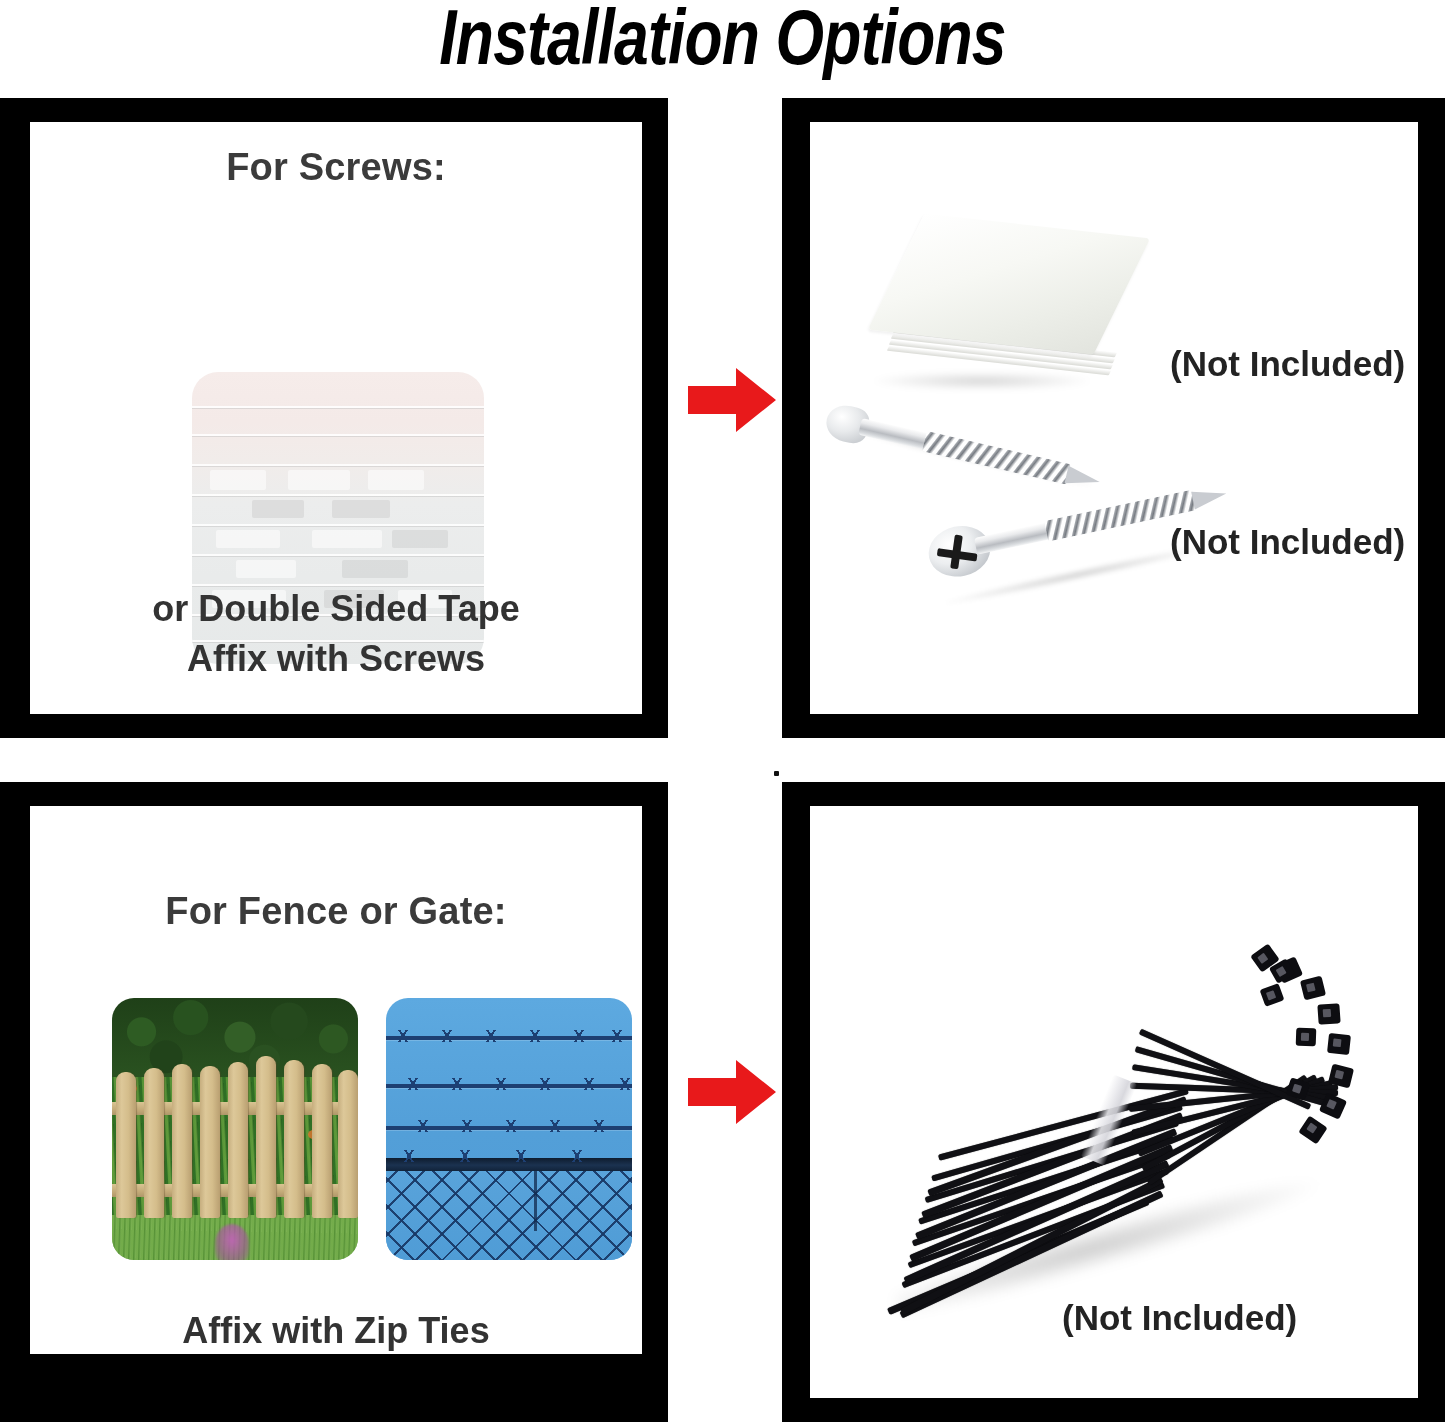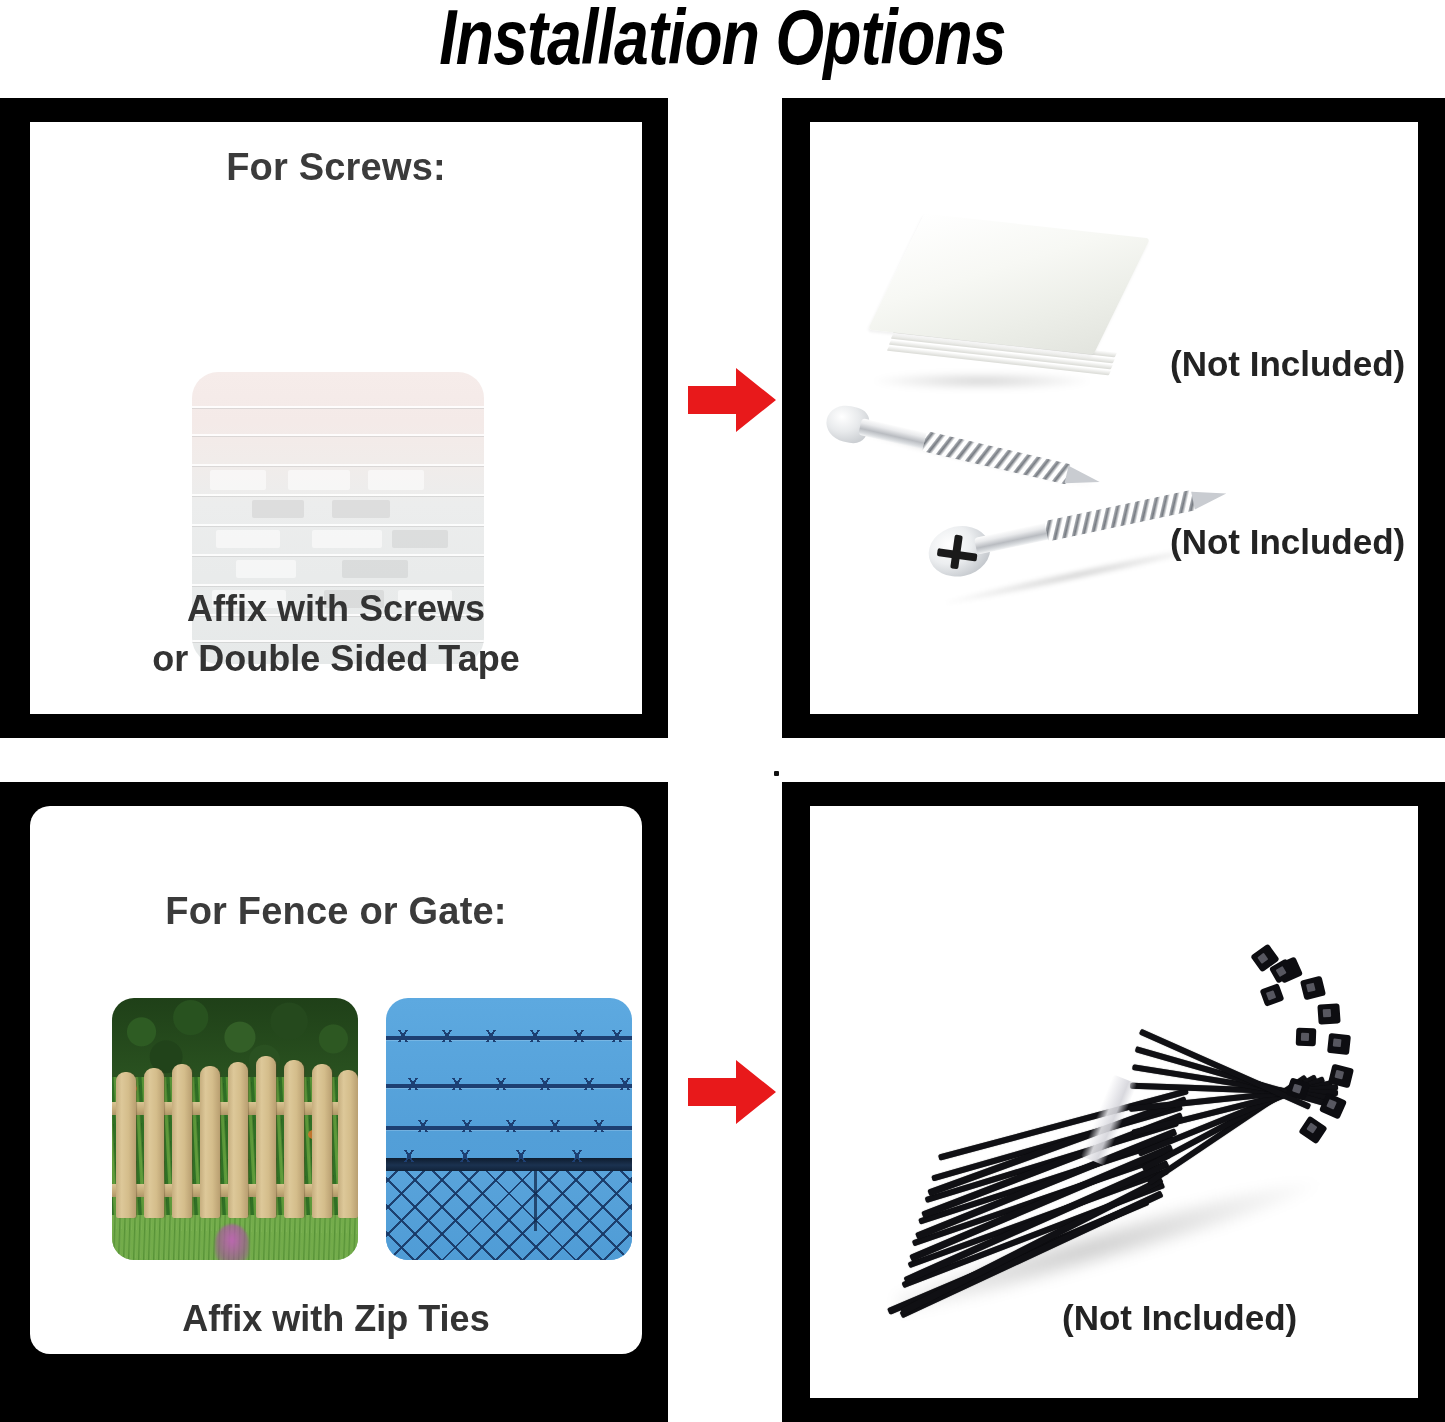--- a/index.html
+++ b/index.html
@@ -48,21 +48,21 @@
     background: #ffffff;
     overflow: hidden;
   }
   #panel-tl { left: 0px;   top: 98px;  width: 668px; height: 640px; }
   #panel-tr { left: 782px; top: 98px;  width: 663px; height: 640px; }
   #panel-bl { left: 0px;   top: 782px; width: 668px; height: 640px; }
   #panel-br { left: 782px; top: 782px; width: 663px; height: 640px; }
 
   #panel-tl > .panel-inner { left: 30px; top: 24px; width: 612px; height: 592px; }
   #panel-tr > .panel-inner { left: 28px; top: 24px; width: 608px; height: 592px; }
-  #panel-bl > .panel-inner { left: 30px; top: 24px; width: 612px; height: 548px; border-radius: 20px; }
+  #panel-bl > .panel-inner { left: 30px; top: 24px; width: 612px; height: 548px; }
   #panel-br > .panel-inner { left: 28px; top: 24px; width: 608px; height: 592px; }
 
   
   .panel-heading {
     position: absolute;
     width: 100%;
     text-align: center;
     font-size: 38px;
     font-weight: bold;
     color: #3b3b3b;
@@ -417,22 +417,22 @@
         <div class="brickspec" style="left:120px; top:158px; width:70px; height:18px;"></div>
         <div class="brickdark" style="left:200px; top:158px; width:56px; height:18px;"></div>
         <div class="brickspec" style="left:44px;  top:188px; width:60px; height:18px;"></div>
         <div class="brickdark" style="left:150px; top:188px; width:66px; height:18px;"></div>
         <div class="brickspec" style="left:20px;  top:218px; width:74px; height:18px;"></div>
         <div class="brickdark" style="left:132px; top:218px; width:60px; height:18px;"></div>
         <div class="brickspec" style="left:206px; top:218px; width:54px; height:18px;"></div>
       </div>
 
       <div class="panel-caption" style="top:462px;">
+        <div>or Double Sided Tape</div>
         <div>Affix with Screws</div>
-        <div>or Double Sided Tape</div>
       </div>
 
     </div>
   </div>
 
   <svg class="arrow-red" style="left:686px; top:364px;" viewBox="0 0 92 72">
     <polygon points="2,22 50,22 50,4 90,36 50,68 50,50 2,50" fill="#e8191b"></polygon>
   </svg>
 
   <div class="panel" id="panel-tr">
@@ -531,21 +531,21 @@
 
         <div class="chain-rail" style="top:160px;"></div>
         <div class="barb" style="left:16px;  top:152px;"></div>
         <div class="barb" style="left:72px;  top:152px;"></div>
         <div class="barb" style="left:128px; top:152px;"></div>
         <div class="barb" style="left:184px; top:152px;"></div>
         <div class="chain-mesh" style="top:173px; height:89px;"></div>
         <div class="chain-post" style="left:148px; top:173px; height:60px;"></div>
       </div>
 
-      <div class="panel-caption" style="top:488px;">Affix with Zip Ties</div>
+      <div class="panel-caption" style="top:500px;">Affix with Zip Ties</div>
 
     </div>
   </div>
 
   <svg class="arrow-red" style="left:686px; top:1056px;" viewBox="0 0 92 72">
     <polygon points="2,22 50,22 50,4 90,36 50,68 50,50 2,50" fill="#e8191b"></polygon>
   </svg>
 
   <div class="panel" id="panel-br">
     <div class="panel-inner">

